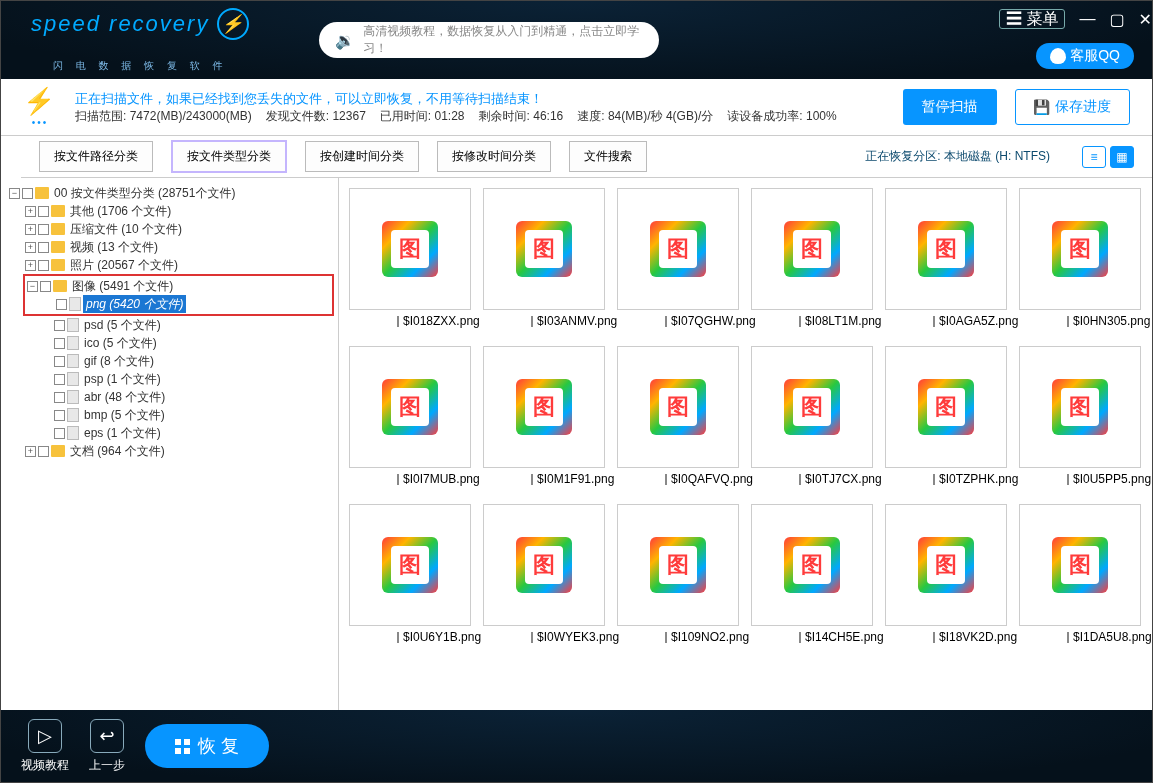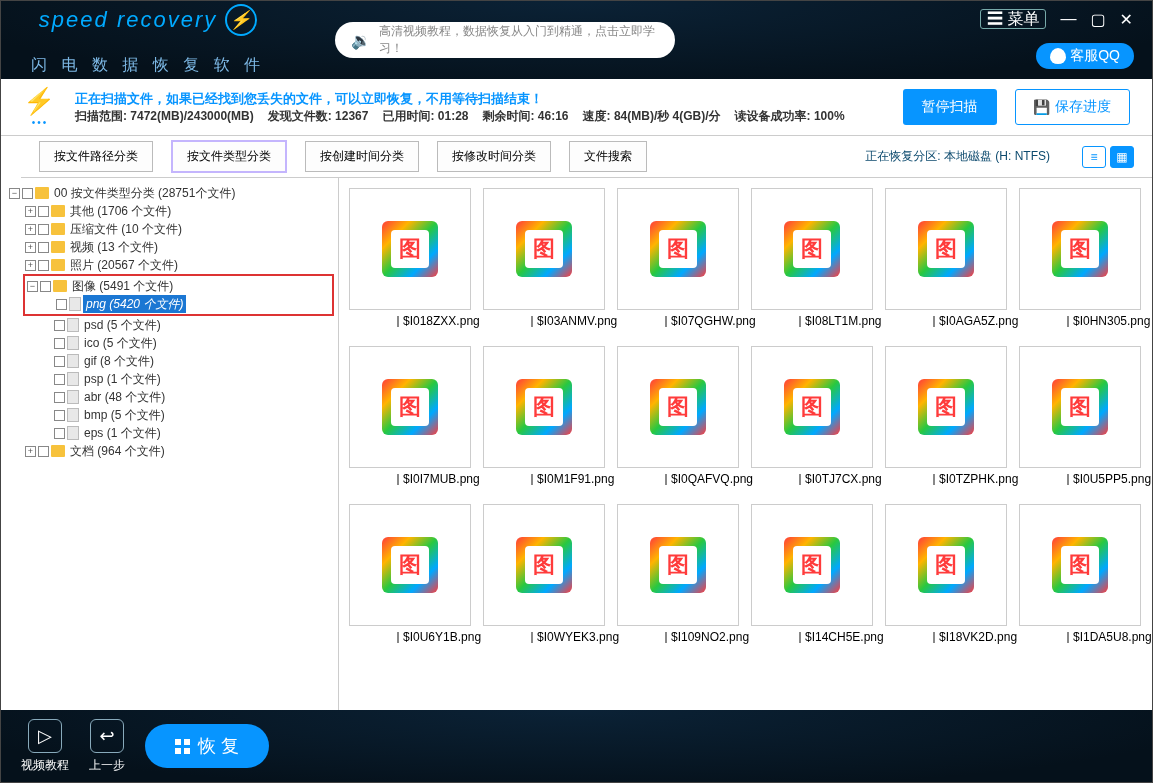--- a/index.html
+++ b/index.html
@@ -3,35 +3,35 @@
 <meta charset="utf-8">
 <style>
   * { margin: 0; padding: 0; box-sizing: border-box; }
   body { font-family: "Microsoft YaHei", sans-serif; font-size: 12px; background: #fff; overflow: hidden; }
   .app { width: 1153px; height: 783px; background: #fff; border: 1px solid #444; display: flex; flex-direction: column; }
 
   
   .header { height: 78px; background: radial-gradient(ellipse at top, #0b2236 0%, #05111b 80%); display: flex; align-items: center; color: #fff; position: relative; }
   .logo-wrap { display: flex; flex-direction: column; align-items: center; padding: 0 30px; }
   .logo-main { color: #00aaff; font-size: 22px; font-style: italic; letter-spacing: 2px; display: flex; align-items: center; }
-  .logo-sub { color: #7db9e6; font-size: 16px; letter-spacing: 5px; margin-top: 19px;}
+  .logo-sub { color: #7db9e6; font-size: 10px; letter-spacing: 5px; margin-top: 19px;}
   .bolt { width: 32px; height: 32px; border: 2px solid #00aaff; border-radius: 50%; display: inline-flex; align-items: center; justify-content: center; margin-left: 8px; color:#00aaff; font-size:18px;}
   .promo { background: #fff; height: 36px; border-radius: 18px; display: flex; align-items: center; padding: 0 16px; color: #888; margin-left: 40px; flex: 0 0 340px; }
   .promo .speak { color:#bbb; margin-right:8px; font-size:16px;}
-  .win-controls { position: absolute; top: 8px; right: 19px; display: flex; gap: 14px; align-items:center;}
+  .win-controls { position: absolute; top: 8px; right: 0; display: flex; gap: 14px; align-items:center;}
   .win-controls span { color: #fff; font-size: 16px; cursor: pointer; }
   .menu-btn { border:1px solid #7aa; padding:0 6px; border-radius:3px; font-size:12px; line-height:18px;}
   .qq-btn { position: absolute; right: 18px; top: 42px; background: #0795ff; color: #fff; padding: 4px 14px; border-radius: 14px; font-size: 14px; display:flex; align-items:center; gap:4px;}
   .qq-ico { width:16px; height:16px; background:#fff; border-radius:50% 50% 50% 50% / 60% 60% 40% 40%; display:inline-block;}
 
   
   .status { display:flex; align-items:center; padding: 10px 22px; border-bottom:1px solid #ccc; gap:18px; }
   .status-icon { width:34px; height:34px; color:#0795ff; font-size:26px; display:flex; align-items:center; justify-content:center; flex-direction:column;}
   .status-icon .dots{ font-size:10px; letter-spacing:2px;}
-  .status-text { flex:1;font-weight:bold; }
+  .status-text { flex:1; }
   .status-text .line1 { color:#0795ff; font-size:13px; }
   .status-text .line2 { color:#333; font-size:12px; display:flex; gap:14px; flex-wrap:wrap;}
   .btn { padding: 8px 18px; border-radius:3px; font-size:14px; cursor:pointer; border:1px solid transparent;}
   .btn-pause { background:#0795ff; color:#fff;}
   .btn-save  { background:#fff; color:#0795ff; border:1px solid #0795ff; display:flex; align-items:center; gap:4px;}
 
   
   .tabs-row { display:flex; align-items:center; padding: 4px 18px; gap:18px; border-bottom:1px solid #ccc;margin-left:20px; }
   .tab { padding:6px 14px; border:1px solid #bbb; background:#fdfdfd; cursor:pointer; }
   .tab.active { border:2px solid #c4b5fd; }

